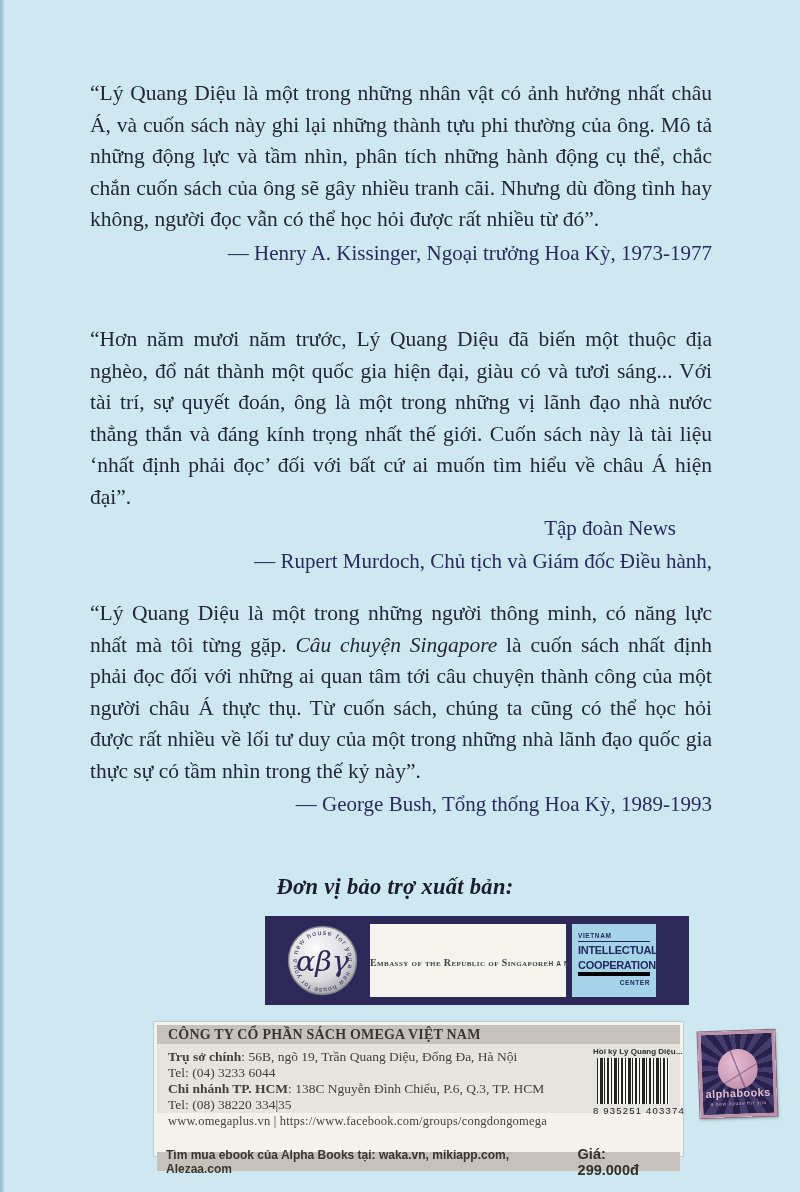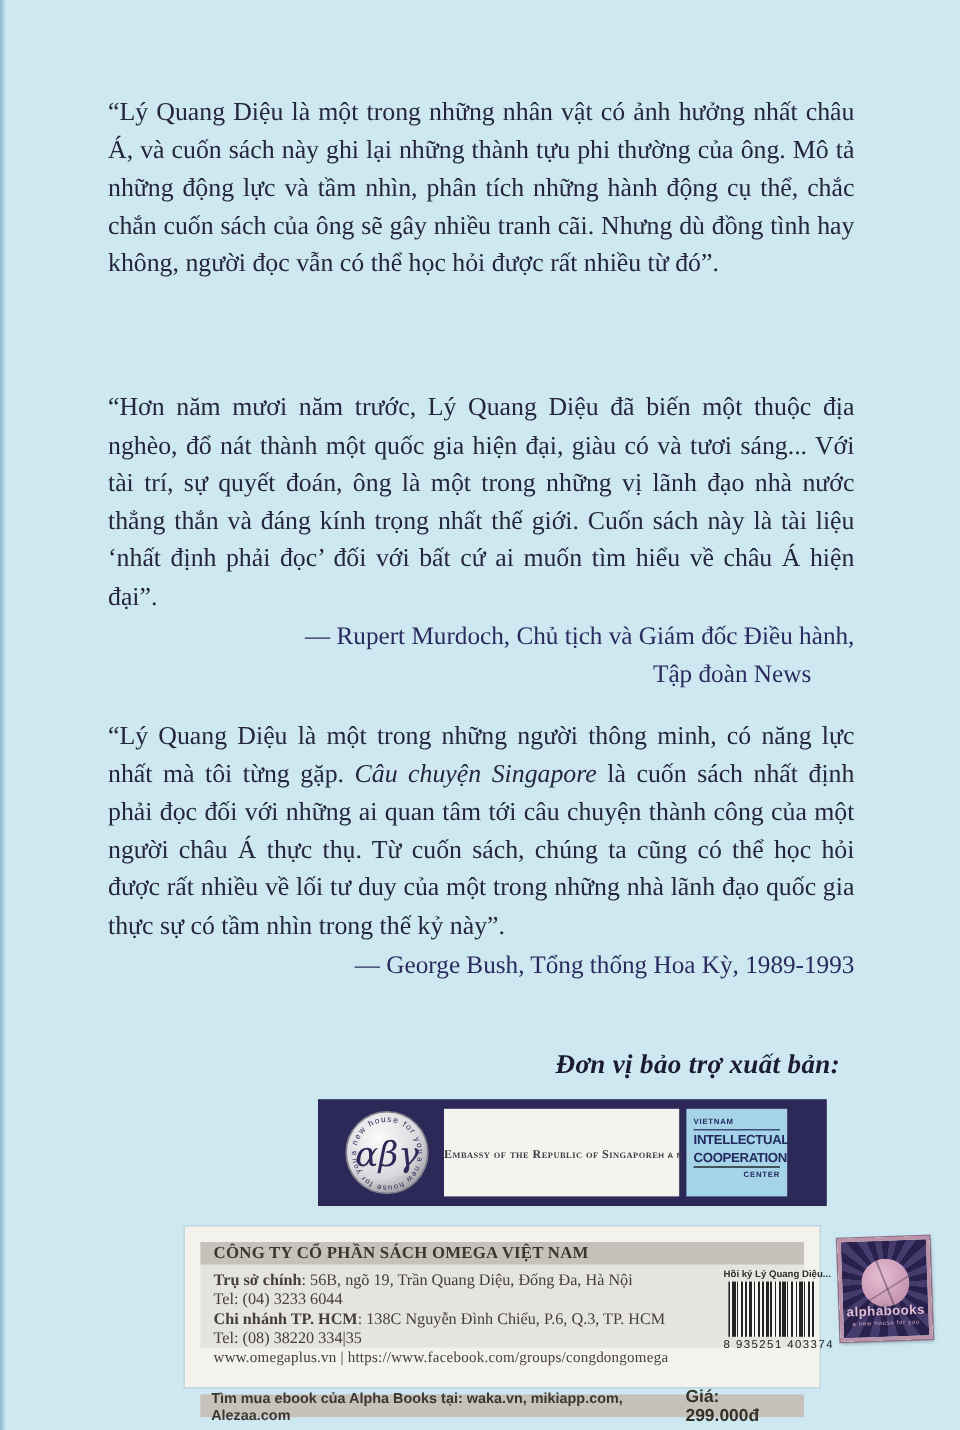--- a/index.html
+++ b/index.html
@@ -20,21 +20,21 @@
   }
   .q-text i{font-style:italic;}
   .q-attr{
     margin:2px 0 0 0;font-size:21px;line-height:31px;color:#2a2a5e;
     text-align:right;
   }
   .q-attr2{margin-top:0;padding-right:36px;}
   
   .sponsor-heading{
     position:absolute;left:90px;top:874px;width:610px;
-    text-align:right;font-style:italic;font-weight:bold;
+    text-align:center;font-style:italic;font-weight:bold;
     font-size:22.5px;color:#1b1b33;letter-spacing:.3px;
   }
   .logo-bar{
     position:absolute;left:265px;top:916px;width:424px;height:89px;
     background:#2c2857;
   }
   .abg-logo{position:absolute;left:22px;top:9px;}
   .embassy{
     position:absolute;left:105px;top:8px;width:196px;height:73px;
     background:#f4f3ee;display:flex;flex-direction:row;align-items:center;
@@ -48,26 +48,26 @@
     font-family:"Liberation Sans",sans-serif;font-size:6.5px;font-weight:bold;
     letter-spacing:3px;color:#3c3c46;margin-top:3px;
   }
   .vicc{
     position:absolute;left:307px;top:8px;width:84px;height:73px;
     background:#a5d3e8;box-sizing:border-box;padding:8px 6px 0 6px;
     font-family:"Liberation Sans",sans-serif;color:#232a5e;
   }
   .vicc-country{font-size:6.5px;font-weight:bold;letter-spacing:.6px;border-bottom:1px solid #232a5e;padding-bottom:2px;}
   .vicc-word{font-size:11px;font-weight:bold;letter-spacing:-.3px;line-height:12.5px;margin-top:2px;white-space:nowrap;}
-  .vicc-word.underlined{border-bottom:1px solid #000000;padding-bottom:1px;}
+  .vicc-word.underlined{border-bottom:4px solid #000000;padding-bottom:1px;}
   .vicc-center{font-size:6.5px;font-weight:bold;text-align:right;margin-top:3px;letter-spacing:.6px;}
   
   .pub-box{
     position:absolute;left:154px;top:1022px;width:529px;height:134px;
-    background:#f4f2ed;box-sizing:border-box;padding:13px;
+    background:#f4f2ed;box-sizing:border-box;padding:3px;
     box-shadow:0 0 0 1px rgba(120,140,150,.25);
   }
   .pub-header{
     height:19px;line-height:19px;background:#c6c2bb;
     font-size:14px;font-weight:bold;color:#3b362f;
     padding-left:11px;letter-spacing:.2px;
   }
   .pub-body{position:relative;height:69px;background:#e6e4df;}
   .addr{position:absolute;left:11px;top:5px;font-size:13.5px;line-height:16px;color:#44403a;white-space:nowrap;}
   .addr b{font-weight:bold;}
@@ -131,26 +131,27 @@
   }
 </style>
 </head>
 <body>
 
 <div class="page">
   <div class="spine-edge"></div>
 
   <section class="quote" style="top:78px;">
     <p class="q-text">“Lý Quang Diệu là một trong những nhân vật có ảnh hưởng nhất châu Á, và cuốn sách này ghi lại những thành tựu phi thường của ông. Mô tả những động lực và tầm nhìn, phân tích những hành động cụ thể, chắc chắn cuốn sách của ông sẽ gây nhiều tranh cãi. Nhưng dù đồng tình hay không, người đọc vẫn có thể học hỏi được rất nhiều từ đó”.</p>
+    <p class="q-attr">— Henry A. Kissinger, Ngoại trưởng Hoa Kỳ, 1973-1977</p>
   </section>
 
   <section class="quote" style="top:324px;">
     <p class="q-text">“Hơn năm mươi năm trước, Lý Quang Diệu đã biến một thuộc địa nghèo, đổ nát thành một quốc gia hiện đại, giàu có và tươi sáng... Với tài trí, sự quyết đoán, ông là một trong những vị lãnh đạo nhà nước thẳng thắn và đáng kính trọng nhất thế giới. Cuốn sách này là tài liệu ‘nhất định phải đọc’ đối với bất cứ ai muốn tìm hiểu về châu Á hiện đại”.</p>
+    <p class="q-attr q-attr2">Tập đoàn News</p>
     <p class="q-attr">— Rupert Murdoch, Chủ tịch và Giám đốc Điều hành,</p>
-    <p class="q-attr q-attr2">Tập đoàn News</p>
   </section>
 
   <section class="quote" style="top:598px;">
     <p class="q-text"><span>“Lý Quang Diệu là một trong những người thông minh, có năng lực nhất mà tôi từng gặp. </span><i>Câu chuyện Singapore</i><span> là cuốn sách nhất định phải đọc đối với những ai quan tâm tới câu chuyện thành công của một người châu Á thực thụ. Từ cuốn sách, chúng ta cũng có thể học hỏi được rất nhiều về lối tư duy của một trong những nhà lãnh đạo quốc gia thực sự có tầm nhìn trong thế kỷ này”.</span></p>
     <p class="q-attr">— George Bush, Tổng thống Hoa Kỳ, 1989-1993</p>
   </section>
 
   <div class="sponsor-heading">Đơn vị bảo trợ xuất bản:</div>
 
   <div class="logo-bar">

